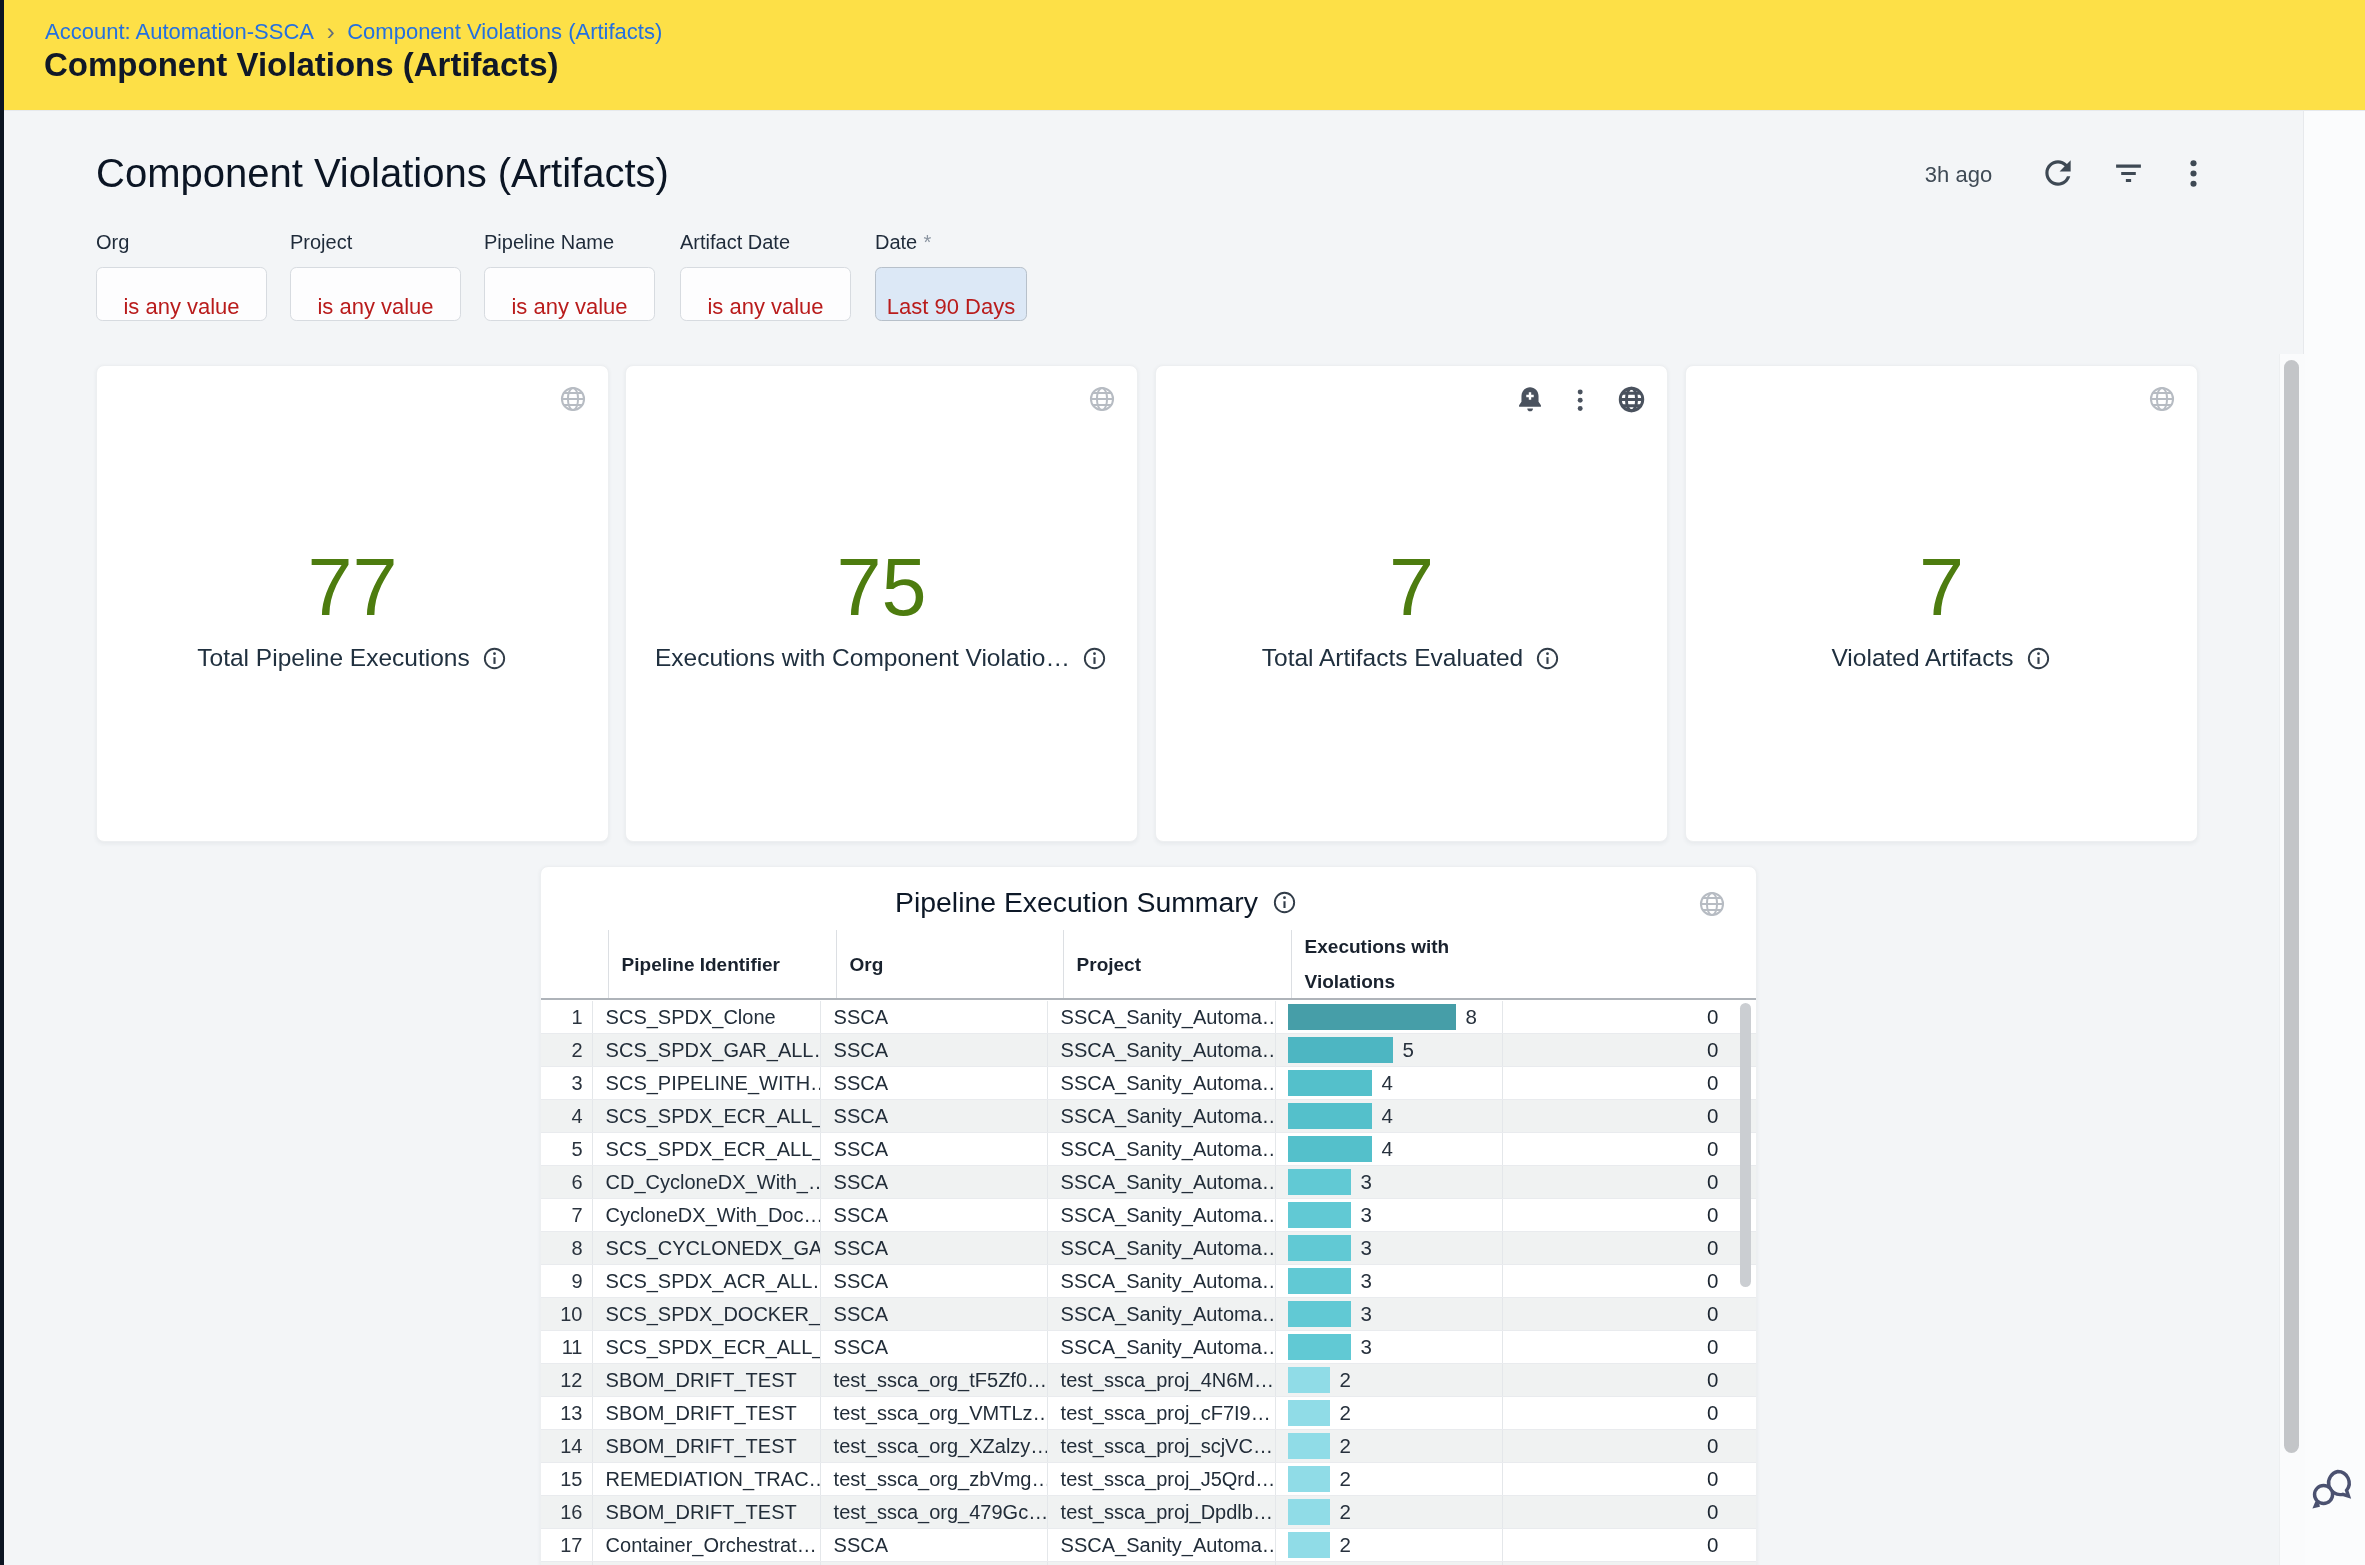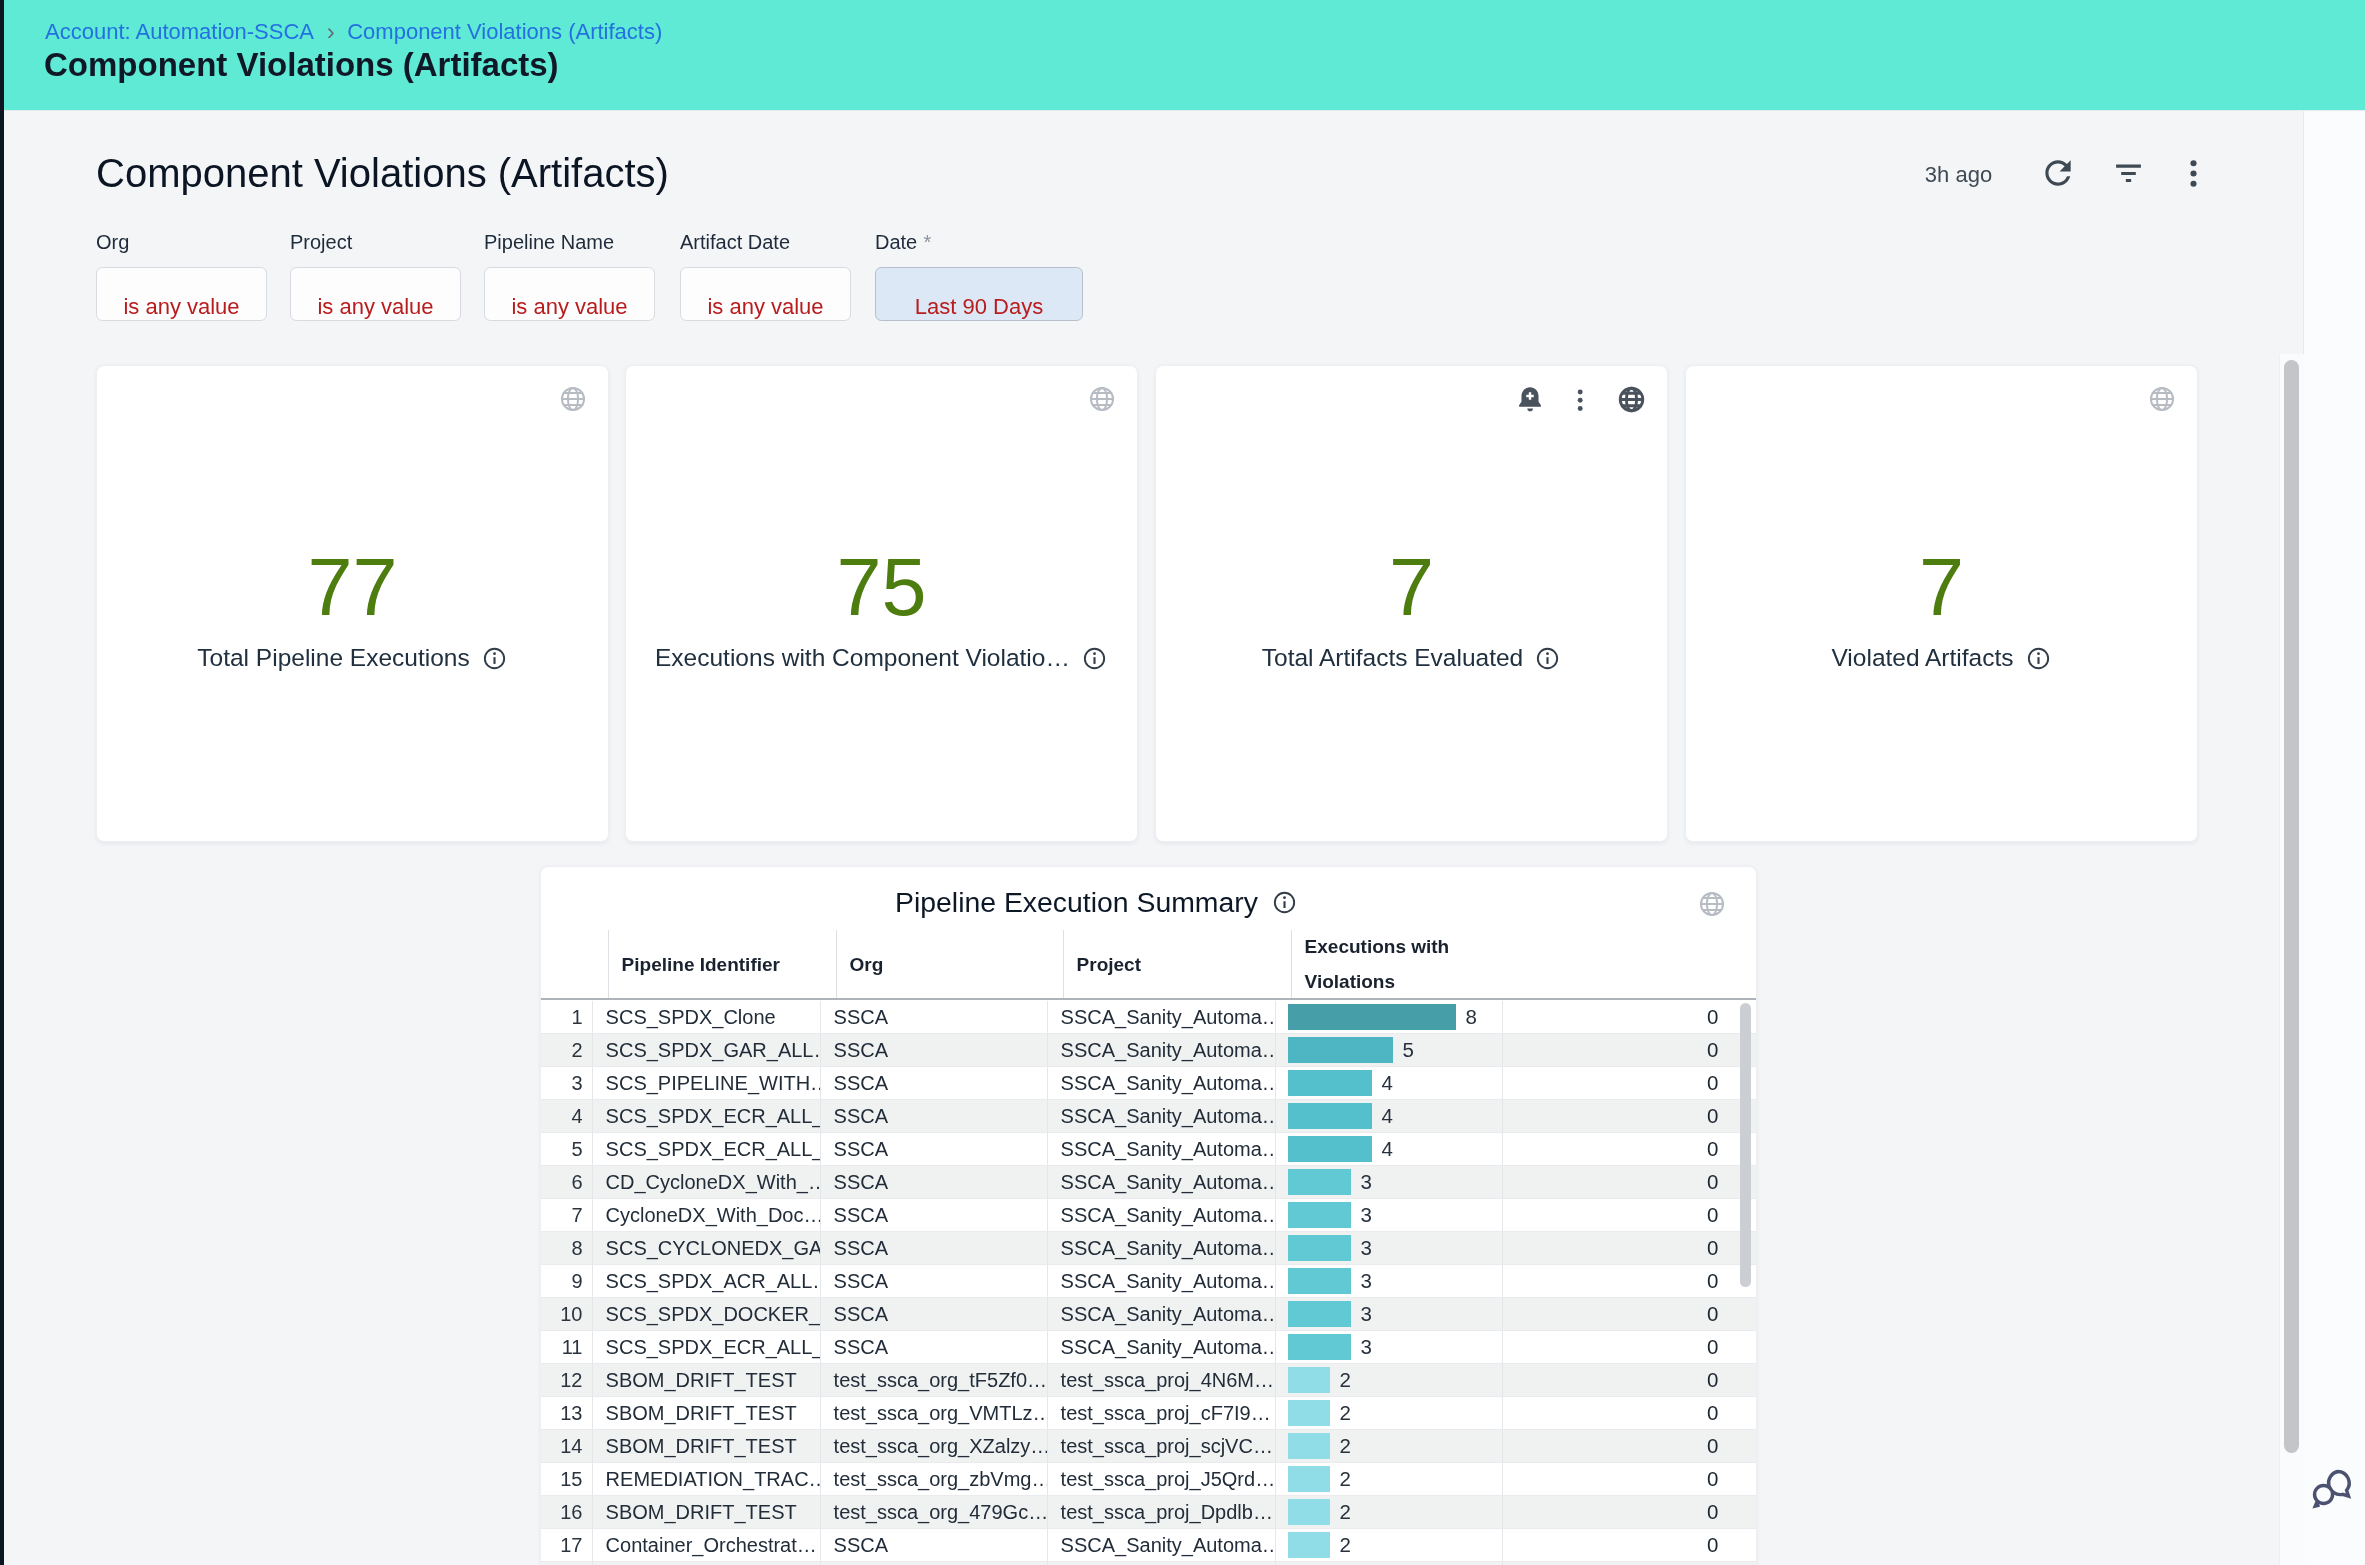--- a/index.html
+++ b/index.html
@@ -1,21 +1,21 @@
 <!DOCTYPE html>
 <html style="font-size:12.6px"><head>
 <meta charset="utf-8">
 <style>
   html,body{margin:0;padding:0;background:#fff;}
   .page{position:relative;width:2366px;height:1566px;background:#fff;overflow:hidden;
         font-family:"Liberation Sans",sans-serif;color:#222d39;}
   
   .left-strip{position:absolute;left:0;top:0;width:4px;height:1566px;background:#0c1522;}
   
-  .topbar{position:absolute;left:4px;top:0;width:2362px;height:111px;background:#5eead4;
+  .topbar{position:absolute;left:4px;top:0;width:2362px;height:111px;background:#fde047;
           border-bottom:1.6px solid #e6e9ed;box-sizing:border-box;}
   .breadcrumb{position:absolute;left:41px;top:19px;display:flex;align-items:center;gap:12.6px;font-size:22px;}
   .breadcrumb a{color:#2470e0;text-decoration:none;cursor:pointer;}
   .crumb-sep{color:#646e79;font-size:24px;line-height:22px;}
   .page-title{position:absolute;left:40px;top:46px;margin:0;font-size:33px;font-weight:700;color:#101828;}
   
   .dash{position:absolute;left:4px;top:111px;width:2299px;height:1455px;background:#f3f5f7;overflow:hidden;}
   .dash-title{position:absolute;left:92px;top:40px;margin:0;font-size:40px;font-weight:400;color:#0b1524;}
   .refreshed{position:absolute;left:1907px;top:51px;width:95px;text-align:center;font-size:22px;color:#3f4a55;}
   .act-btn{position:absolute;background:none;border:none;padding:0;cursor:pointer;color:#3e4954;}
@@ -24,21 +24,21 @@
   .act-kebab{left:2172px;top:45px;width:35px;height:35px;}
   .act-btn svg{width:100%;height:100%;}
   
   .flabel{position:absolute;top:120px;font-size:20px;color:#1f2b3a;}
   .fl0{left:92px}.fl1{left:286px}.fl2{left:480px}.fl3{left:676px}.fl4{left:871px}
   .req{color:#8a94a0;margin-left:6.3px;}
   .chip{position:absolute;top:156px;height:54px;box-sizing:border-box;background:#fdfdfe;
         border:1.6px solid #d7dbe0;border-radius:6.3px;display:flex;align-items:flex-end;justify-content:center;
         font-size:22px;color:#b91c1c;cursor:pointer;}
   .ch0{left:92px;width:171px}.ch1{left:286px;width:171px}.ch2{left:480px;width:171px}
-  .ch3{left:676px;width:171px}.ch4{left:871px;width:208px}
+  .ch3{left:676px;width:171px}.ch4{left:871px;width:152px}
   .chip.active{background:#dce8f6;border-color:#b7c0ca;}
   
   .card{position:absolute;top:254px;width:513px;height:477px;background:#fff;border:0.8px solid #edeff1;
         border-radius:8px;box-sizing:border-box;box-shadow:0 1.6px 4px rgba(40,50,60,.06);}
   .cd0{left:92px}.cd1{left:621px}.cd2{left:1151px}.cd3{left:1681px}
   .corner-icons{position:absolute;top:17.4px;right:19px;display:flex;gap:20.5px;align-items:center;}
   .icon-btn{background:none;border:none;padding:0;cursor:pointer;display:block;}
   .globe-light{color:#b7bcc3;width:32px;height:32px;}
   .globe-dark{color:#4a525e;width:33px;height:33px;}
   .bell-dark{color:#4a525e;width:32px;height:32px;}

